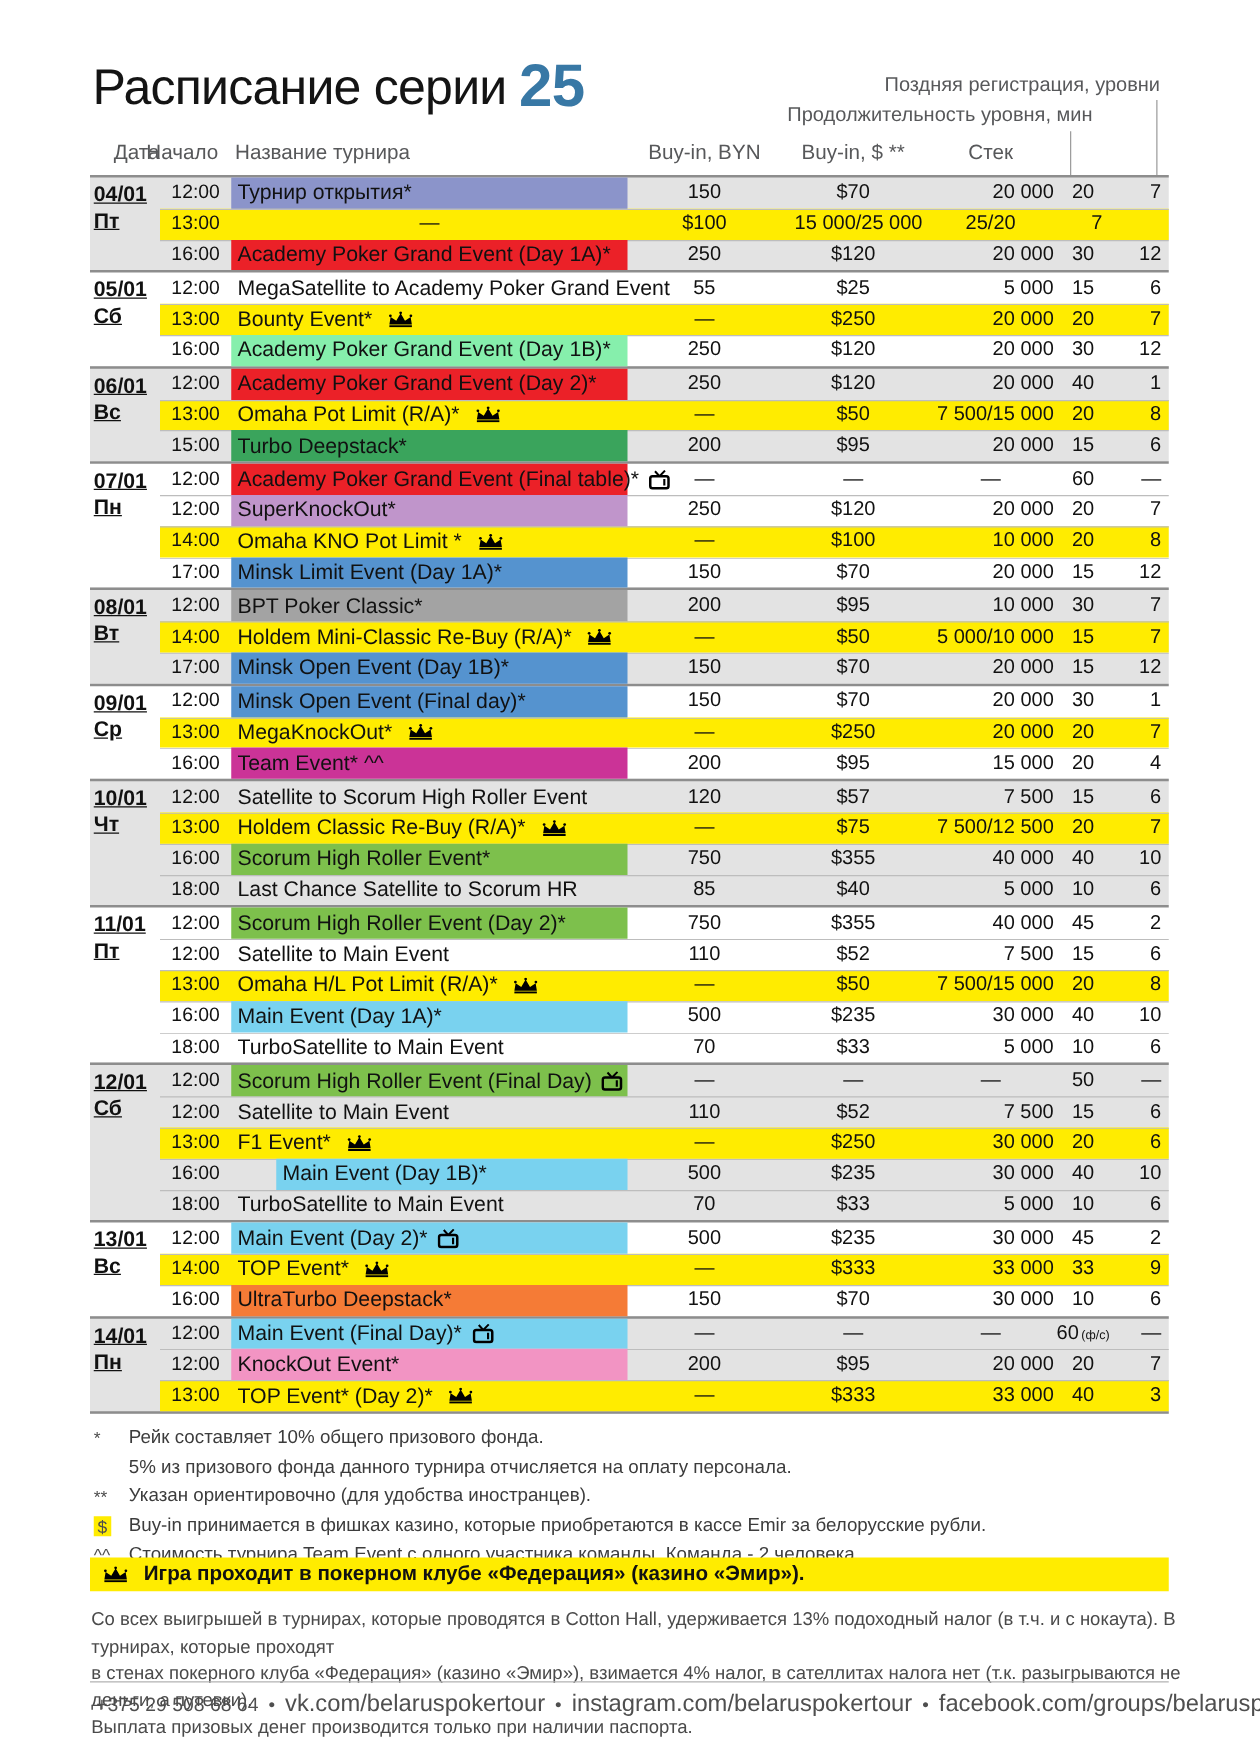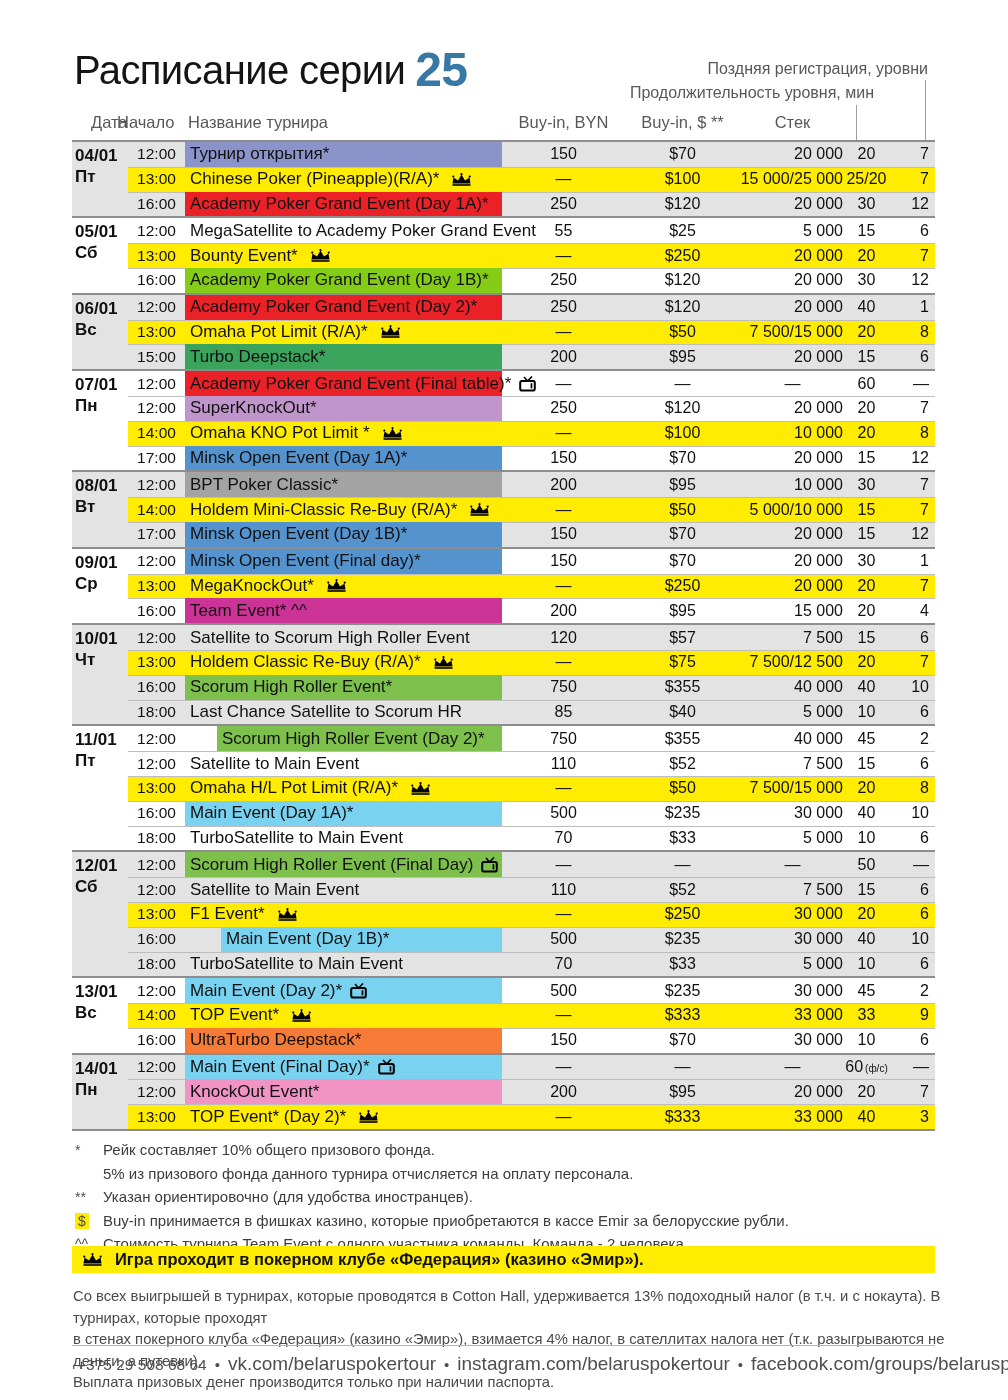--- a/index.html
+++ b/index.html
@@ -19,21 +19,21 @@
   .ch-date{left:91px}.ch-start{left:117px}.ch-name{left:188px}
   .ch-byn{left:502px;width:123px;text-align:center;}
   .ch-usd{left:625px;width:115px;text-align:center;}
   .ch-stack{left:740px;width:105px;text-align:center;}
 
   
   .table{position:absolute;left:72px;top:140px;width:863px;}
   .group{display:flex;border-top:2px solid #8d8d8d;}
   .table .group:last-child{border-bottom:2px solid #8d8d8d;}
   .group.gray{background:#e3e3e3;}
-  .gdate{width:56px;box-sizing:border-box;padding:3px 0 0 3px;font-weight:bold;font-size:17px;line-height:21px;flex:none;}
+  .gdate{width:56px;box-sizing:border-box;padding:3px 0 0 3px;font-weight:bold;font-size:17px;line-height:21px;flex:none;text-decoration:underline;}
   .grows{flex:1;min-width:0;}
   .row{display:grid;grid-template-columns:57px 317px 123px 115px 105px 43px 47px;height:24.8px;align-items:center;font-size:16px;}
   .grows .row + .row{box-shadow:inset 0 1px 0 #bdbdbd;}
   .c-time{text-align:center;font-size:15.5px;}
   .c-name{height:100%;display:flex;align-items:center;padding-left:5px;box-sizing:border-box;font-size:17px;white-space:nowrap;}
   .c-num{white-space:nowrap;}
   .c-byn,.c-usd{text-align:center;}
   .c-stack{text-align:right;padding-right:2px;box-sizing:border-box;}
   .c-stack.center{text-align:center;padding-right:0;}
   .c-dur{text-align:center;}
@@ -91,32 +91,20 @@
               <span>Турнир открытия*</span>
             </div>
             <div class="c-num c-byn"><span>150</span></div>
             <div class="c-num c-usd"><span>$70</span></div>
             <div class="c-num c-stack"><span>20 000</span></div>
             <div class="c-num c-dur"><span>20</span></div>
             <div class="c-num c-lreg"><span>7</span></div>
           </div>
           <div class="row hl" style="background: rgb(255, 236, 0);">
             <div class="c-time">13:00</div>
-            <div class="c-name">
-              <span>Chinese Poker (Pineapple)(R/A)*</span>
-              <span class="crown">
-                <svg width="21" height="13" viewBox="0 0 21 13">
-                  <path d="M1.5 10.5 L2.5 4.5 L7 7.5 L10.5 1.5 L14 7.5 L18.5 4.5 L19.5 10.5 Z" fill="#000"></path>
-                  <circle cx="2.3" cy="3.6" r="1.1" fill="#000"></circle>
-                  <circle cx="10.5" cy="1.2" r="1.1" fill="#000"></circle>
-                  <circle cx="18.7" cy="3.6" r="1.1" fill="#000"></circle>
-                  <rect x="1.5" y="11.2" width="18" height="1.6" fill="#000"></rect>
-                </svg>
-              </span>
-            </div>
             <div class="c-num c-byn"><span>—</span></div>
             <div class="c-num c-usd"><span>$100</span></div>
             <div class="c-num c-stack"><span>15 000/25 000</span></div>
             <div class="c-num c-dur"><span>25/20</span></div>
             <div class="c-num c-lreg"><span>7</span></div>
           </div>
           <div class="row">
             <div class="c-time">16:00</div>
             <div class="c-name" style="background: rgb(235, 33, 40);">
               <span>Academy Poker Grand Event (Day 1A)*</span>
@@ -161,21 +149,21 @@
               </span>
             </div>
             <div class="c-num c-byn"><span>—</span></div>
             <div class="c-num c-usd"><span>$250</span></div>
             <div class="c-num c-stack"><span>20 000</span></div>
             <div class="c-num c-dur"><span>20</span></div>
             <div class="c-num c-lreg"><span>7</span></div>
           </div>
           <div class="row">
             <div class="c-time">16:00</div>
-            <div class="c-name" style="background: #84cc16;">
+            <div class="c-name" style="background: #86efac;">
               <span>Academy Poker Grand Event (Day 1B)*</span>
             </div>
             <div class="c-num c-byn"><span>250</span></div>
             <div class="c-num c-usd"><span>$120</span></div>
             <div class="c-num c-stack"><span>20 000</span></div>
             <div class="c-num c-dur"><span>30</span></div>
             <div class="c-num c-lreg"><span>12</span></div>
           </div>
         </div>
       </div>
@@ -280,21 +268,21 @@
             </div>
             <div class="c-num c-byn"><span>—</span></div>
             <div class="c-num c-usd"><span>$100</span></div>
             <div class="c-num c-stack"><span>10 000</span></div>
             <div class="c-num c-dur"><span>20</span></div>
             <div class="c-num c-lreg"><span>8</span></div>
           </div>
           <div class="row">
             <div class="c-time">17:00</div>
             <div class="c-name" style="background: rgb(85, 147, 207);">
-              <span>Minsk Open Event (Day 1A)*</span>
+              <span>Minsk Limit Event (Day 1A)*</span>
             </div>
             <div class="c-num c-byn"><span>150</span></div>
             <div class="c-num c-usd"><span>$70</span></div>
             <div class="c-num c-stack"><span>20 000</span></div>
             <div class="c-num c-dur"><span>15</span></div>
             <div class="c-num c-lreg"><span>12</span></div>
           </div>
         </div>
       </div>
       <div class="group gray">
@@ -459,21 +447,21 @@
         </div>
       </div>
       <div class="group">
         <div class="gdate">
           <div>11/01</div>
           <div>Пт</div>
         </div>
         <div class="grows">
           <div class="row">
             <div class="c-time">12:00</div>
-            <div class="c-name" style="background: rgb(125, 192, 76); margin-left: 32px;">
+            <div class="c-name" style="background: rgb(125, 192, 76);">
               <span>Scorum High Roller Event (Day 2)*</span>
             </div>
             <div class="c-num c-byn"><span>750</span></div>
             <div class="c-num c-usd"><span>$355</span></div>
             <div class="c-num c-stack"><span>40 000</span></div>
             <div class="c-num c-dur"><span>45</span></div>
             <div class="c-num c-lreg"><span>2</span></div>
           </div>
           <div class="row">
             <div class="c-time">12:00</div>

